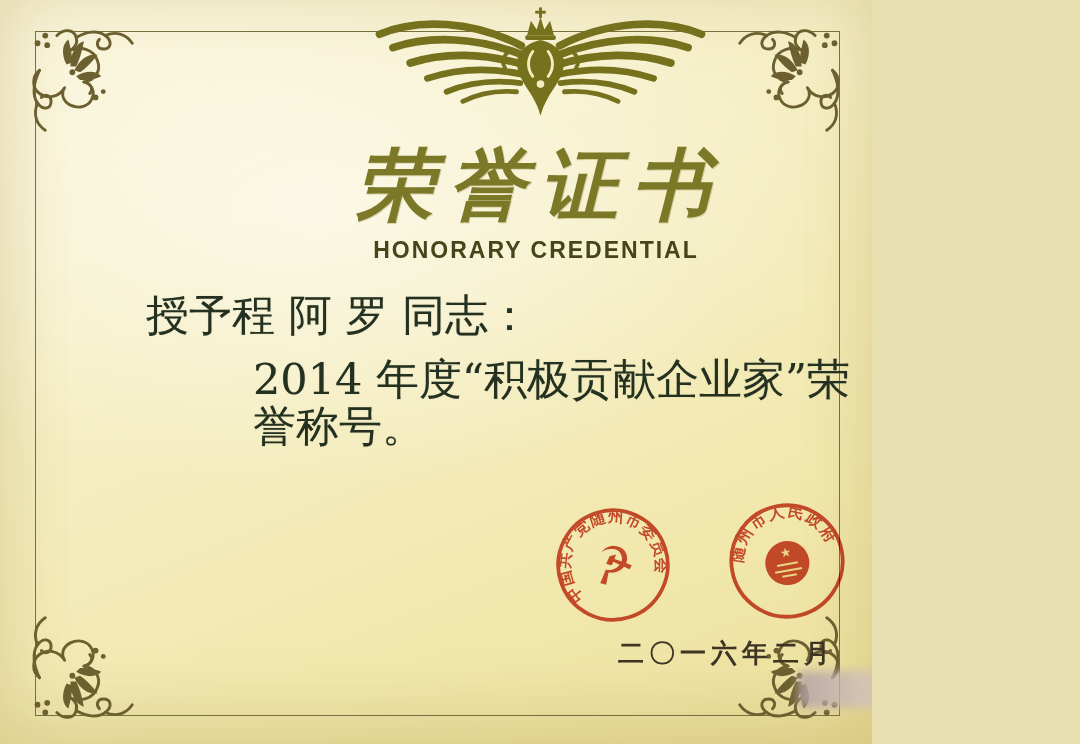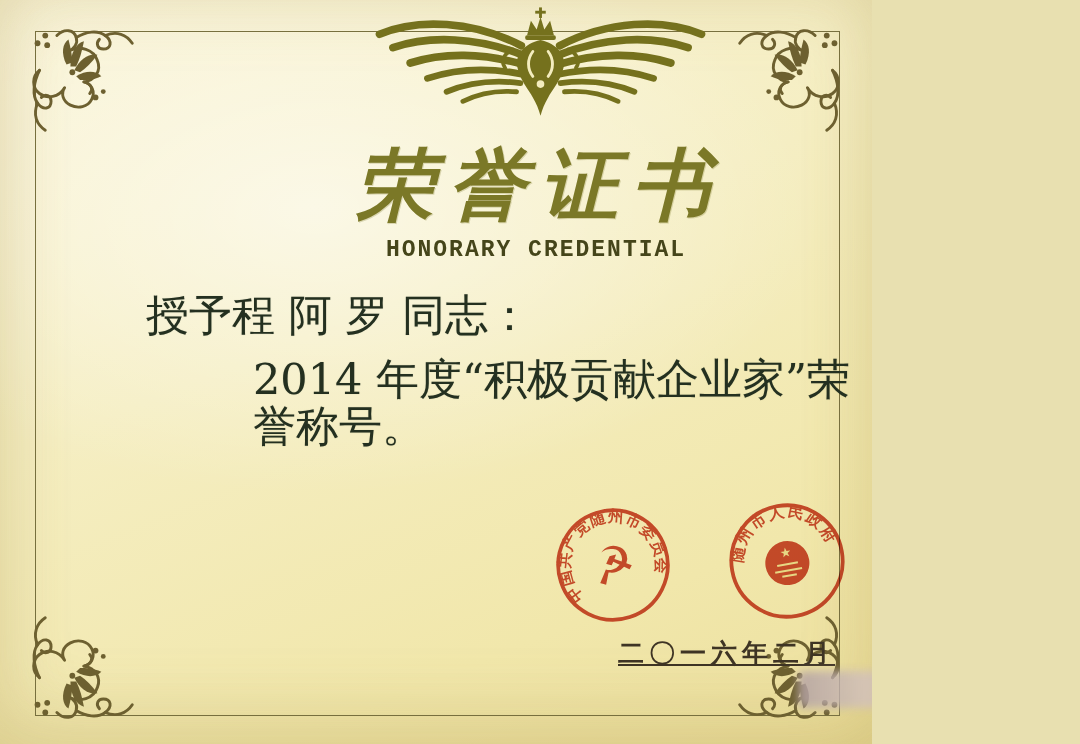--- a/index.html
+++ b/index.html
@@ -29,38 +29,38 @@
   .title{
     position:absolute;left:0;top:134px;width:1080px;margin:0;
     text-align:center;font-size:78px;font-weight:700;
     color:#7b7827;letter-spacing:14px;
     text-shadow:1px 1px 0 rgba(120,115,30,.25);
     font-style:italic;
   }
   .subtitle{
     position:absolute;left:0;top:237px;width:1072px;
     text-align:center;font-size:23px;font-weight:700;
-    font-family:Liberation Mono, monospace;
+    font-family:Liberation Sans, sans-serif;
     color:#45451a;letter-spacing:2px;
   }
   .body-line{
     position:absolute;margin:0;
     font-size:43px;font-weight:400;color:#243020;line-height:1.1;
     text-shadow:0 0 1px rgba(20,40,20,.25);
   }
   .line-salutation{left:146px;top:292px;}
   .line-award{left:253px;top:356px;}
   .line-closing{left:146px;top:420px;}
   .issuers{
     position:absolute;left:538px;top:586px;z-index:2;
     font-size:25px;font-weight:700;color:#43392a;letter-spacing:2px;
   }
   .issue-date{
     position:absolute;left:618px;top:636px;z-index:2;
-    font-size:26px;font-weight:700;color:#3e3424;letter-spacing:5px;text-decoration:underline;
+    font-size:26px;font-weight:700;color:#3e3424;letter-spacing:5px;
   }
   .seal{position:absolute;z-index:3;mix-blend-mode:multiply;opacity:.88;}
   .seal svg{width:100%;height:100%;display:block;}
   .seal.left{left:551px;top:503px;width:124px;height:124px;transform:rotate(-18deg);}
   .seal.right{left:724px;top:498px;width:126px;height:126px;transform:rotate(-10deg);}
   .watermark{
     position:absolute;left:798px;top:671px;width:250px;height:37px;z-index:4;
     border-radius:5px;
     background:linear-gradient(90deg,rgba(178,160,162,.85),rgba(210,192,194,.72) 28%,rgba(168,148,150,.85) 58%,rgba(196,176,178,.8));
     filter:blur(4px);

